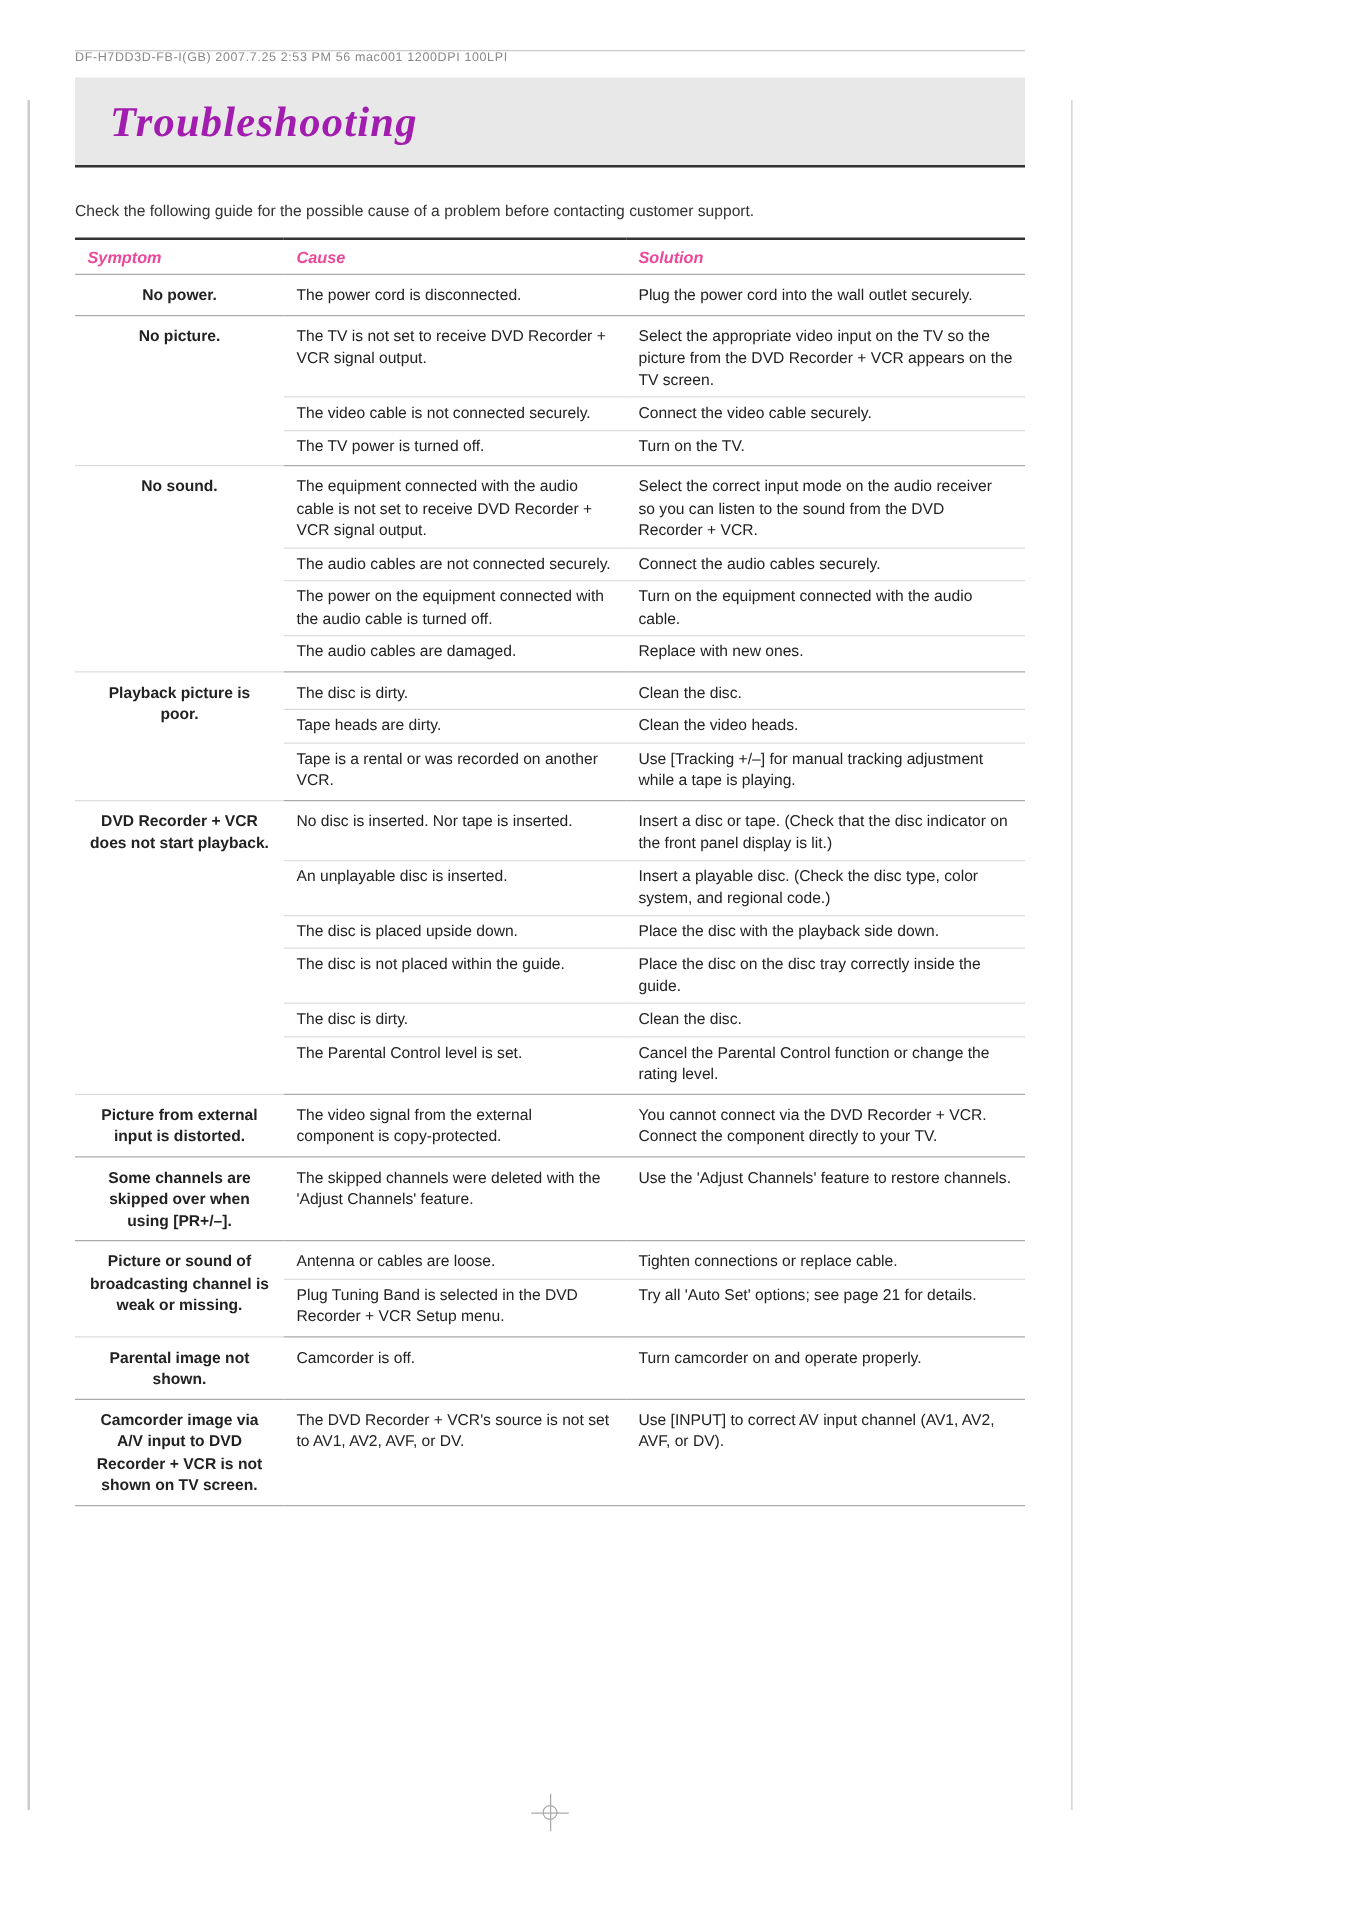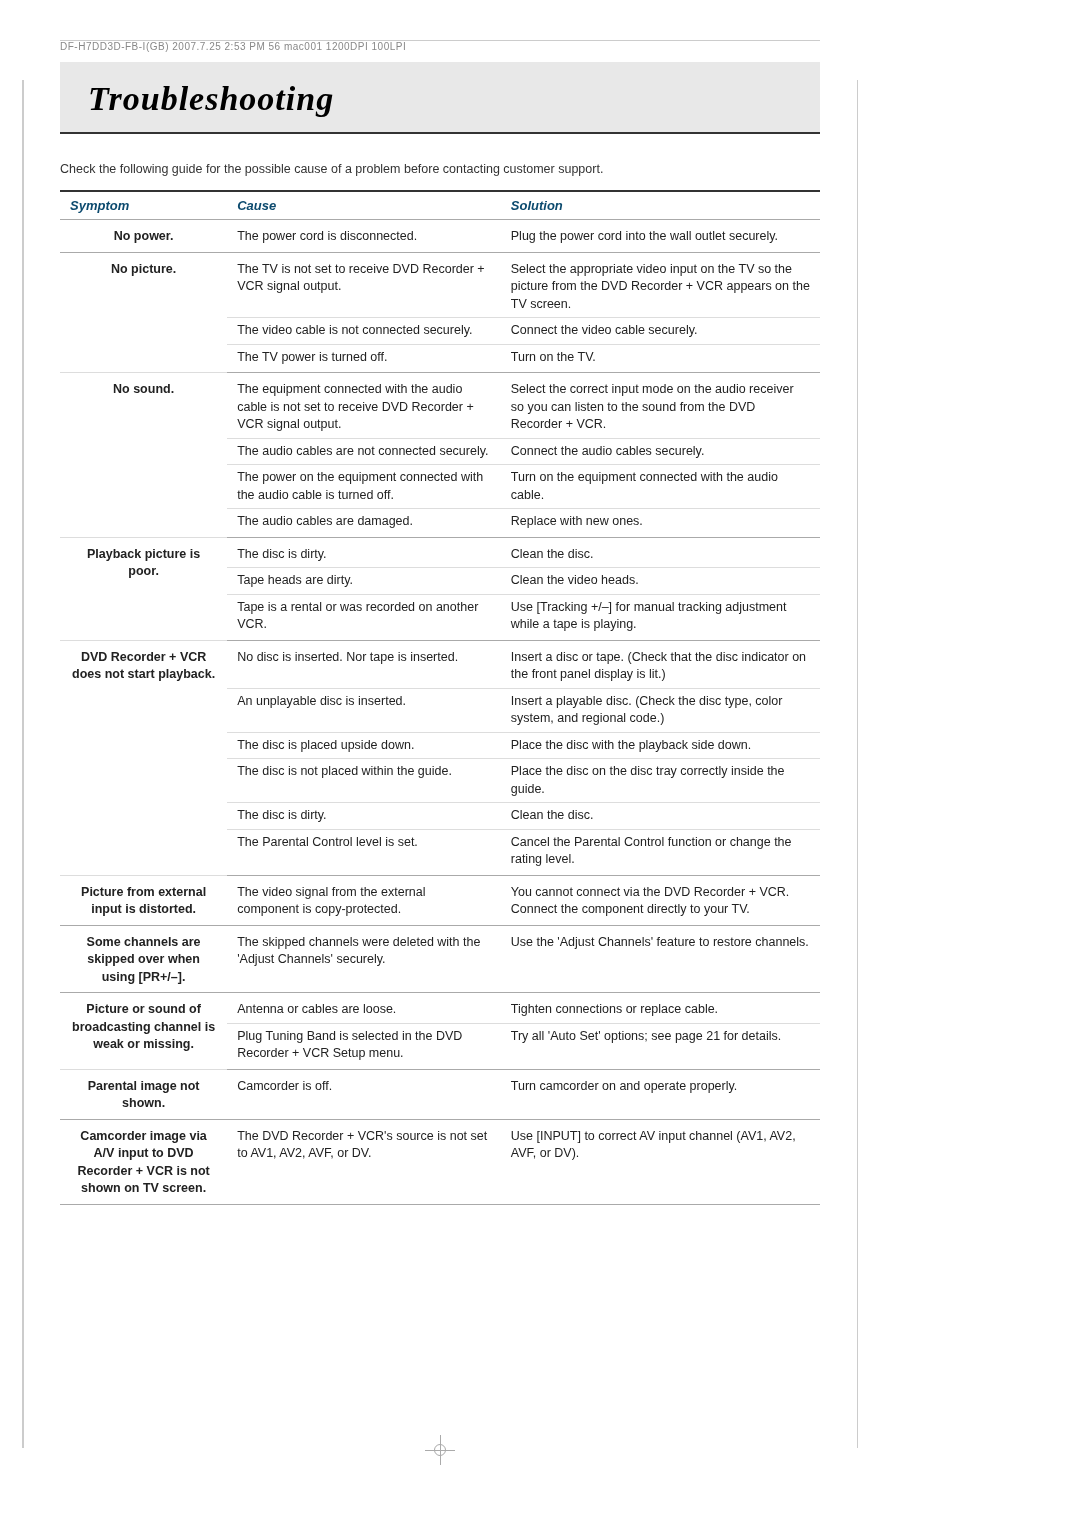--- a/index.html
+++ b/index.html
@@ -32,21 +32,21 @@
       background: #e8e8e8;
       padding: 18px 28px 14px 28px;
       margin-bottom: 28px;
       border-bottom: 2px solid #333;
     }
     .page-title {
       font-family: Georgia, 'Times New Roman', serif;
       font-style: italic;
       font-weight: bold;
       font-size: 34px;
-      color: #000000;
+      color: #a21caf;
       letter-spacing: 1px;
       margin-top: 23px;
     }
     .intro-text {
       font-size: 12.5px;
       color: #333;
       margin-bottom: 14px;
     }
     table.trouble-table {
       width: 100%;
@@ -54,21 +54,21 @@
       font-size: 12.5px;
     }
     table.trouble-table thead tr th {
       border-top: 2px solid #333;
       border-bottom: 1.5px solid #aaa;
       padding: 6px 10px 6px 10px;
       text-align: left;
       font-weight: bold;
       font-style: italic;
       font-size: 13px;
-      color: #0c4a6e;
+      color: #ec4899;
     }
     table.trouble-table thead tr th:first-child {
       width: 22%;
     }
     table.trouble-table thead tr th:nth-child(2) {
       width: 36%;
     }
     table.trouble-table thead tr th:nth-child(3) {
       width: 42%;
     }
@@ -250,21 +250,21 @@
           <td style="border-bottom: 1.5px solid rgb(170, 170, 170); padding-bottom: 6px;">The Parental Control level is set.</td>
           <td style="border-bottom: 1.5px solid rgb(170, 170, 170); padding-bottom: 6px;">Cancel the Parental Control function or change the rating level.</td>
         </tr>
         <tr>
           <td rowspan="1" class="symptom-cell" style="font-weight: bold; vertical-align: top; padding-top: 8px; border-bottom: 1.5px solid rgb(170, 170, 170); padding-bottom: 6px;">Picture from external input is distorted.</td>
           <td style="padding-top: 8px; border-bottom: 1.5px solid rgb(170, 170, 170); padding-bottom: 6px;">The video signal from the external component is copy-protected.</td>
           <td style="padding-top: 8px; border-bottom: 1.5px solid rgb(170, 170, 170); padding-bottom: 6px;">You cannot connect via the DVD Recorder + VCR. Connect the component directly to your TV.</td>
         </tr>
         <tr>
           <td rowspan="1" class="symptom-cell" style="font-weight: bold; vertical-align: top; padding-top: 8px; border-bottom: 1.5px solid rgb(170, 170, 170); padding-bottom: 6px;">Some channels are skipped over when using [PR+/–].</td>
-          <td style="padding-top: 8px; border-bottom: 1.5px solid rgb(170, 170, 170); padding-bottom: 6px;">The skipped channels were deleted with the 'Adjust Channels' securely.</td>
+          <td style="padding-top: 8px; border-bottom: 1.5px solid rgb(170, 170, 170); padding-bottom: 6px;">The skipped channels were deleted with the 'Adjust Channels' feature.</td>
           <td style="padding-top: 8px; border-bottom: 1.5px solid rgb(170, 170, 170); padding-bottom: 6px;">Use the 'Adjust Channels' feature to restore channels.</td>
         </tr>
         <tr>
           <td rowspan="2" class="symptom-cell" style="font-weight: bold; vertical-align: top; padding-top: 8px;">Picture or sound of broadcasting channel is weak or missing.</td>
           <td style="padding-top: 8px;">Antenna or cables are loose.</td>
           <td style="padding-top: 8px;">Tighten connections or replace cable.</td>
         </tr>
         <tr>
           <td style="border-bottom: 1.5px solid rgb(170, 170, 170); padding-bottom: 6px;">Plug Tuning Band is selected in the DVD Recorder + VCR Setup menu.</td>
           <td style="border-bottom: 1.5px solid rgb(170, 170, 170); padding-bottom: 6px;">Try all 'Auto Set' options; see page 21 for details.</td>

